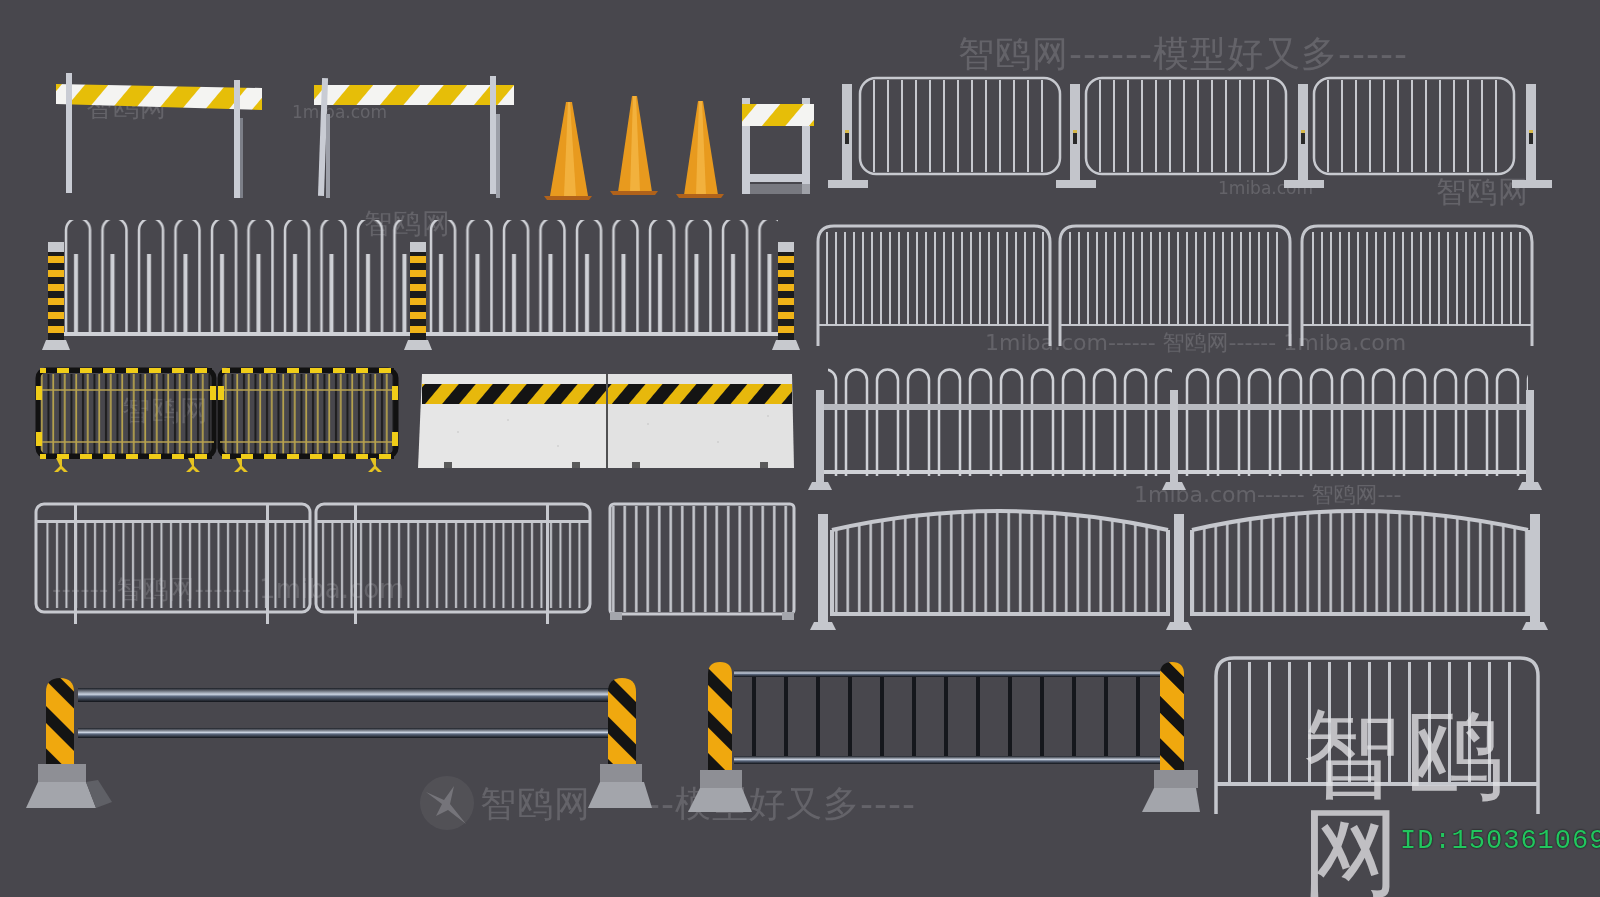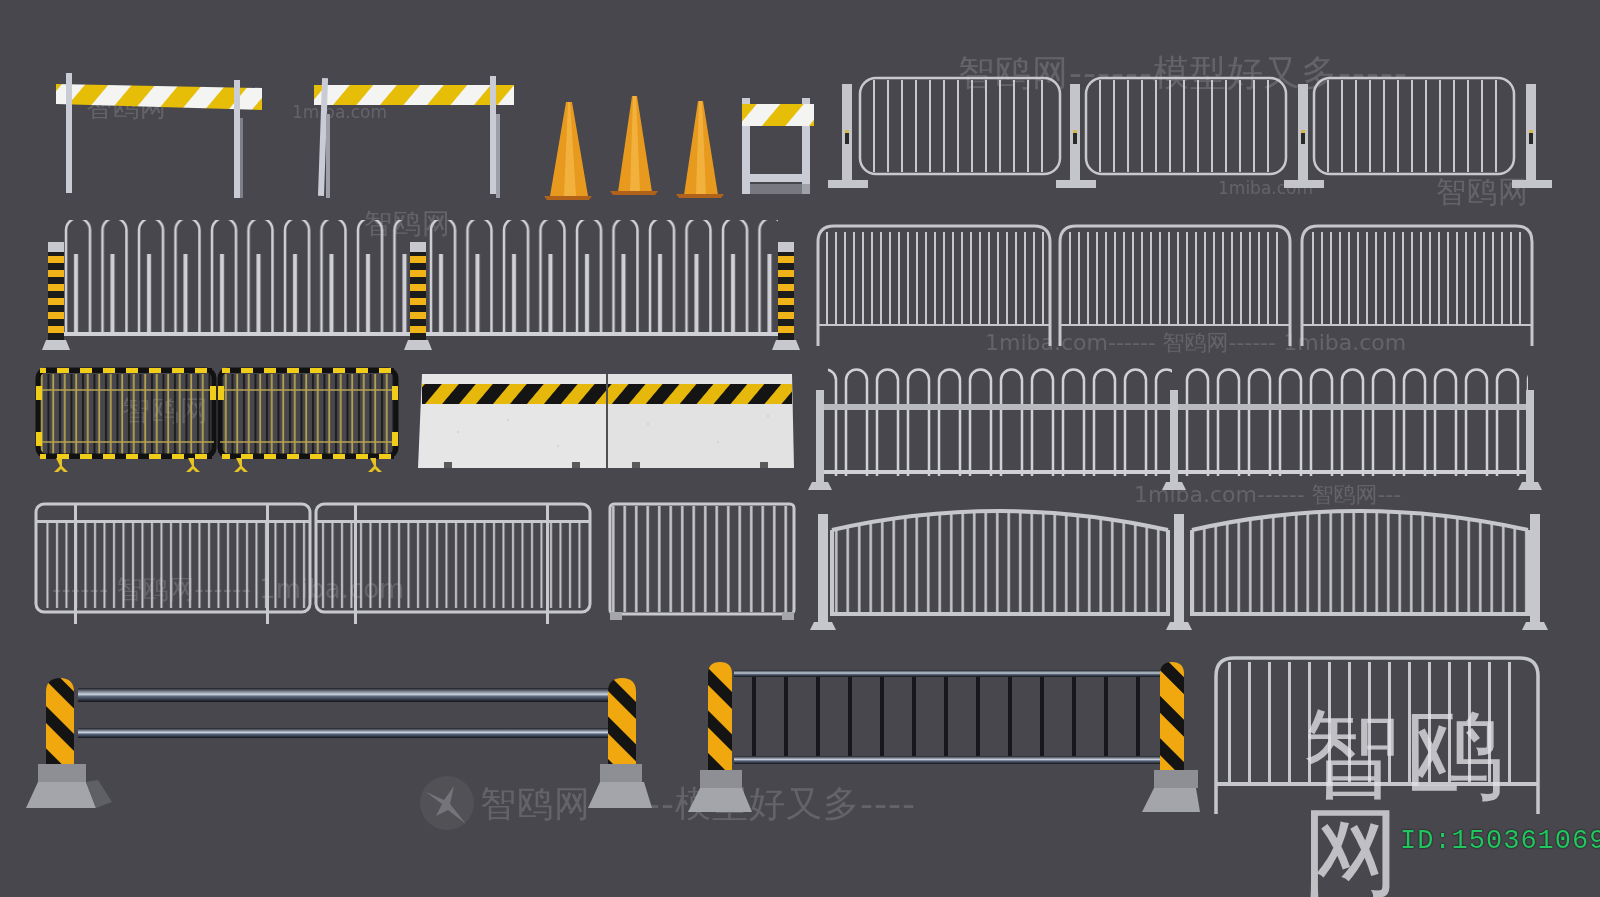--- a/index.html
+++ b/index.html
@@ -11,21 +11,21 @@
   .wm-sm{font-size:17px;}
   .wm-big{position:absolute;left:1302px;top:705px;font-size:98px;color:rgba(225,225,228,0.78);letter-spacing:6px;line-height:1;}
   .id-label{position:absolute;left:1360px;top:826px;font-family:Liberation Mono, monospace;font-size:27px;color:#22c55e;letter-spacing:1px;text-shadow:0 0 2px #000;margin-left:40px;}
   svg{display:block;overflow:visible;}
 </style>
 </head>
 <body>
 
 <div class="stage">
 
-  <div class="wm wm-lg" style="left:958px;top:30px;margin-top:19px;">智鸥网------模型好又多-----</div>
+  <div class="wm wm-lg" style="left:958px;top:30px;">智鸥网------模型好又多-----</div>
   <div class="wm wm-lg" style="left:480px;top:780px;">智鸥网------模型好又多----</div>
   <div class="wm" style="left:420px;top:776px;width:54px;height:54px;border-radius:50%;background:rgba(200,200,205,0.08);">
     <svg width="54" height="54" viewBox="0 0 54 54">
         <path d="M6 16 L24 24 L34 10 L30 28 L46 48 L28 34 L16 40 L22 28 Z" fill="rgba(200,200,205,0.3)"></path>
       </svg>
   </div>
   <div class="wm wm-lg" style="left:86px;top:90px;font-size:26px;">智鸥网</div>
   <div class="wm wm-sm" style="left:292px;top:102px;">1miba.com</div>
   <div class="wm wm-lg" style="left:364px;top:205px;font-size:28px;">智鸥网</div>
   <div class="wm wm-sm" style="left:1218px;top:178px;">1miba.com</div>

